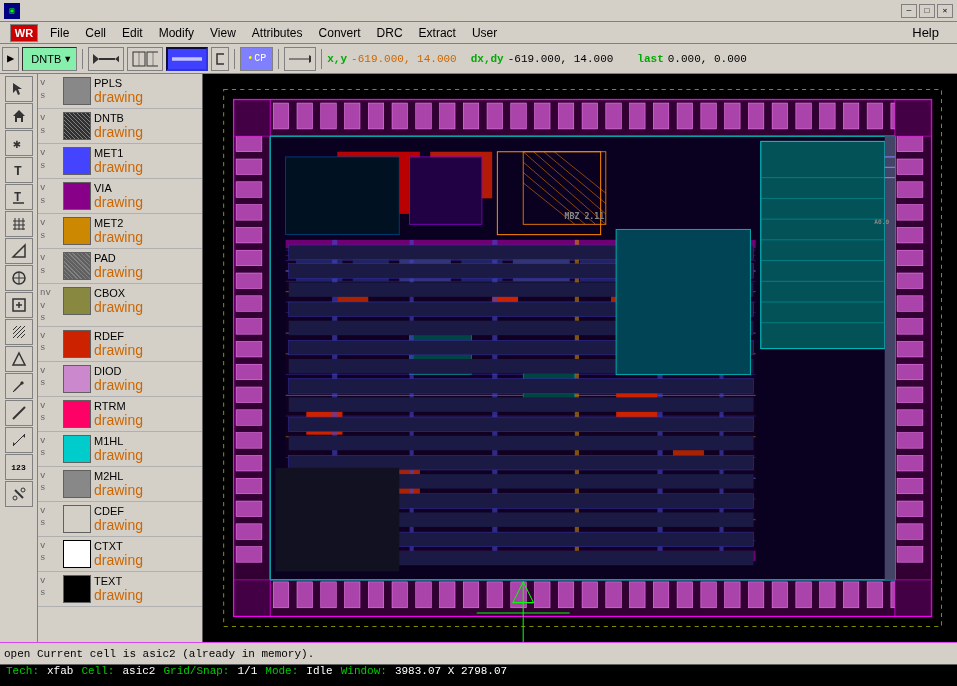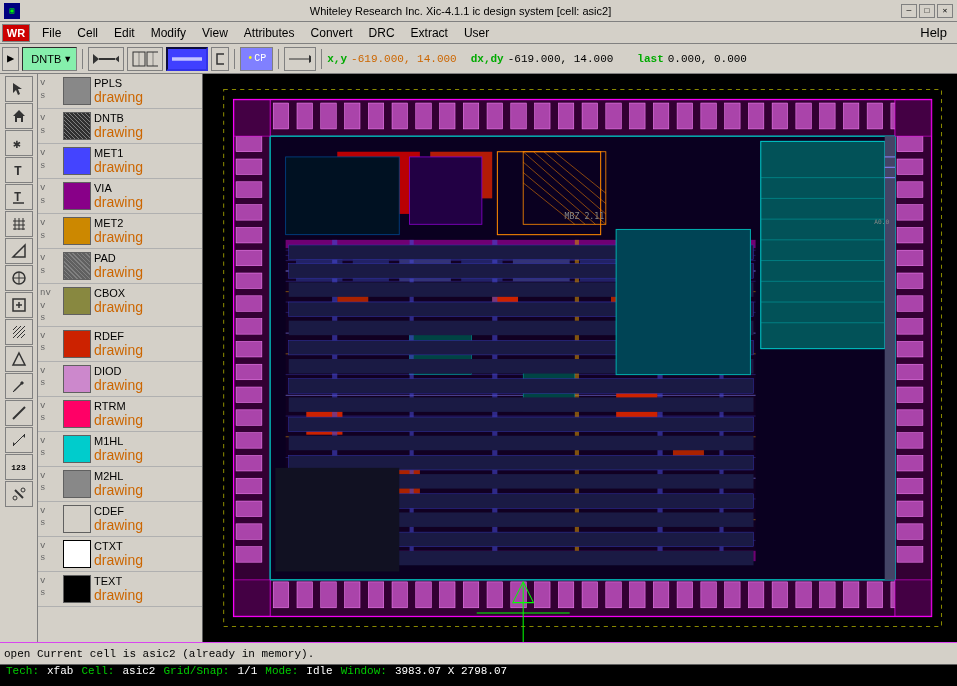--- a/index.html
+++ b/index.html
@@ -22,21 +22,21 @@
     .titlebar-btn { width: 16px; height: 14px; background: #d4d0c8; border: 1px solid #808080; font-size: 8px; display: flex; align-items: center; justify-content: center; cursor: pointer; }
 
     
     #menubar {
       width: 100%;
       height: 22px;
       background: #d4d0c8;
       display: flex;
       align-items: center;
       border-bottom: 1px solid #808080;
-      padding: 0 2px;
+      padding: 0 10px;
     }
     .menu-logo { width: 28px; height: 18px; background: #cc0000; display: flex; align-items: center; justify-content: center; color: white; font-size: 9px; font-weight: bold; margin-right: 4px; border: 1px solid #808080; }
     .menu-item { padding: 2px 8px; font-size: 12px; font-family: Arial, sans-serif; cursor: pointer; }
     .menu-spacer { flex: 1; }
     .menu-help { padding: 2px 8px; font-size: 13px; font-family: Arial, sans-serif; cursor: pointer; }
 
     
     #toolbar {
       width: 100%;
       height: 30px;
@@ -157,20 +157,21 @@
     }
     .layer-name { font-size: 11px; color: #000; font-weight: normal; font-family: Arial, sans-serif; }
     .layer-type { font-size: 14px; color: #cc6600; font-family: Liberation Sans, sans-serif; }
 
     
     #canvas-area {
       flex: 1;
       background: #ec4899;
       position: relative;
       overflow: hidden;
+      font-weight: bold;
     }
 
     
     #statusbar {
       width: 100%;
       height: 22px;
       background: #d4d0c8;
       border-top: 1px solid #d946ef;
       display: flex;
       align-items: center;
@@ -215,21 +216,20 @@
     .swatch-ctxt { background: #ffffff; border: 1px solid #000 !important; }
     .swatch-text { background: #000000; }
   </style>
 </head>
 <body>
 
 <div id="titlebar">
   <div id="titlebar-icon">
     <span style="color:#00ff00;font-weight:bold;font-size:8px;">▣</span>
   </div>
-  <span id="titlebar-text" style="font-family:Arial,sans-serif;font-size:11px;">Whiteley Research Inc.  Xic-4.1.1 ic design system  [cell: asic2]</span>
   <div id="titlebar-btns">
     <div class="titlebar-btn">─</div>
     <div class="titlebar-btn">□</div>
     <div class="titlebar-btn">✕</div>
   </div>
 </div>
 
 <div id="menubar">
   <div class="menu-logo" style="background:#cc0000;color:white;font-weight:bold;font-size:11px;font-family:Arial;">WR</div>
   <div class="menu-item">File</div>

